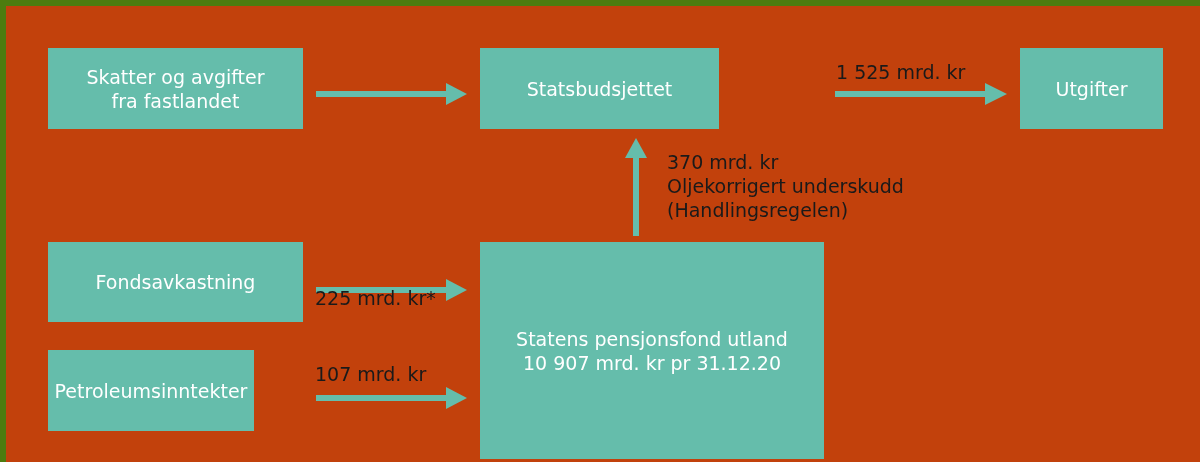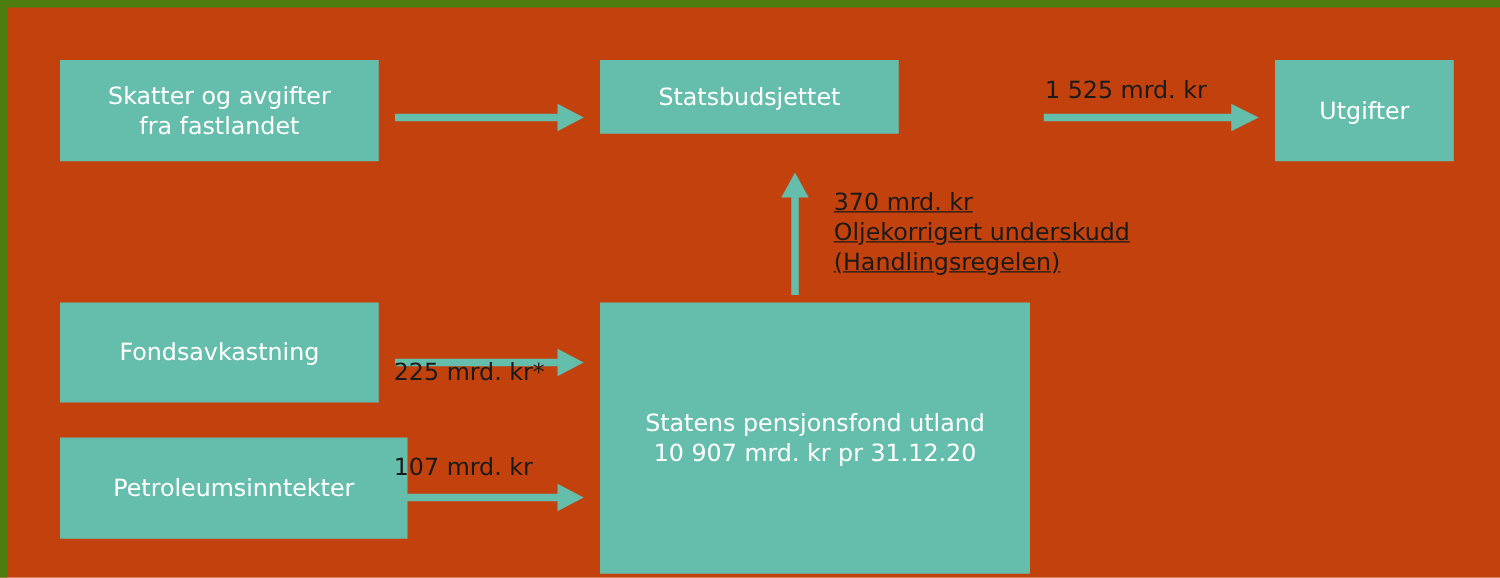--- a/index.html
+++ b/index.html
@@ -43,41 +43,41 @@
         <polygon points="440,381 461,392 440,403"></polygon>
       </g>
     </g>
   </svg>
 
   <div class="box" style="left:42px; top:42px; width:255px; height:81px;">
     <span class="inner">Skatter og avgifter
 fra fastlandet</span>
   </div>
 
-  <div class="box" style="left:474px; top:42px; width:239px; height:59px;">
+  <div class="box" style="left:474px; top:42px; width:239px; height:81px;">
     <span class="inner">Statsbudsjettet</span>
   </div>
 
   <div class="box" style="left:1014px; top:42px; width:143px; height:81px;">
     <span class="inner">Utgifter</span>
   </div>
 
   <div class="box" style="left:42px; top:236px; width:255px; height:80px;text-align:right;">
     <span class="inner">Fondsavkastning</span>
   </div>
 
-  <div class="box" style="left:42px; top:344px; width:278px; height:81px;">
+  <div class="box" style="left:42px; top:344px; width:206px; height:81px;">
     <span class="inner">Petroleumsinntekter</span>
   </div>
 
   <div class="box" style="left:474px; top:236px; width:344px; height:217px;">
     <span class="inner">Statens pensjonsfond utland
 10 907 mrd. kr pr 31.12.20</span>
   </div>
 
   <div class="label" style="left:830px; top:54px;">1 525 mrd. kr</div>
-  <div class="label" style="left:661px; top:144px;text-decoration:underline;">370 mrd. kr
+  <div class="label" style="left:661px; top:144px;">370 mrd. kr
 Oljekorrigert underskudd
 (Handlingsregelen)</div>
   <div class="label" style="left:309px; top:249px;margin-top:31px;">225 mrd. kr*</div>
   <div class="label" style="left:309px; top:356px;">107 mrd. kr</div>
 
 </div>
 
 </body></html>

